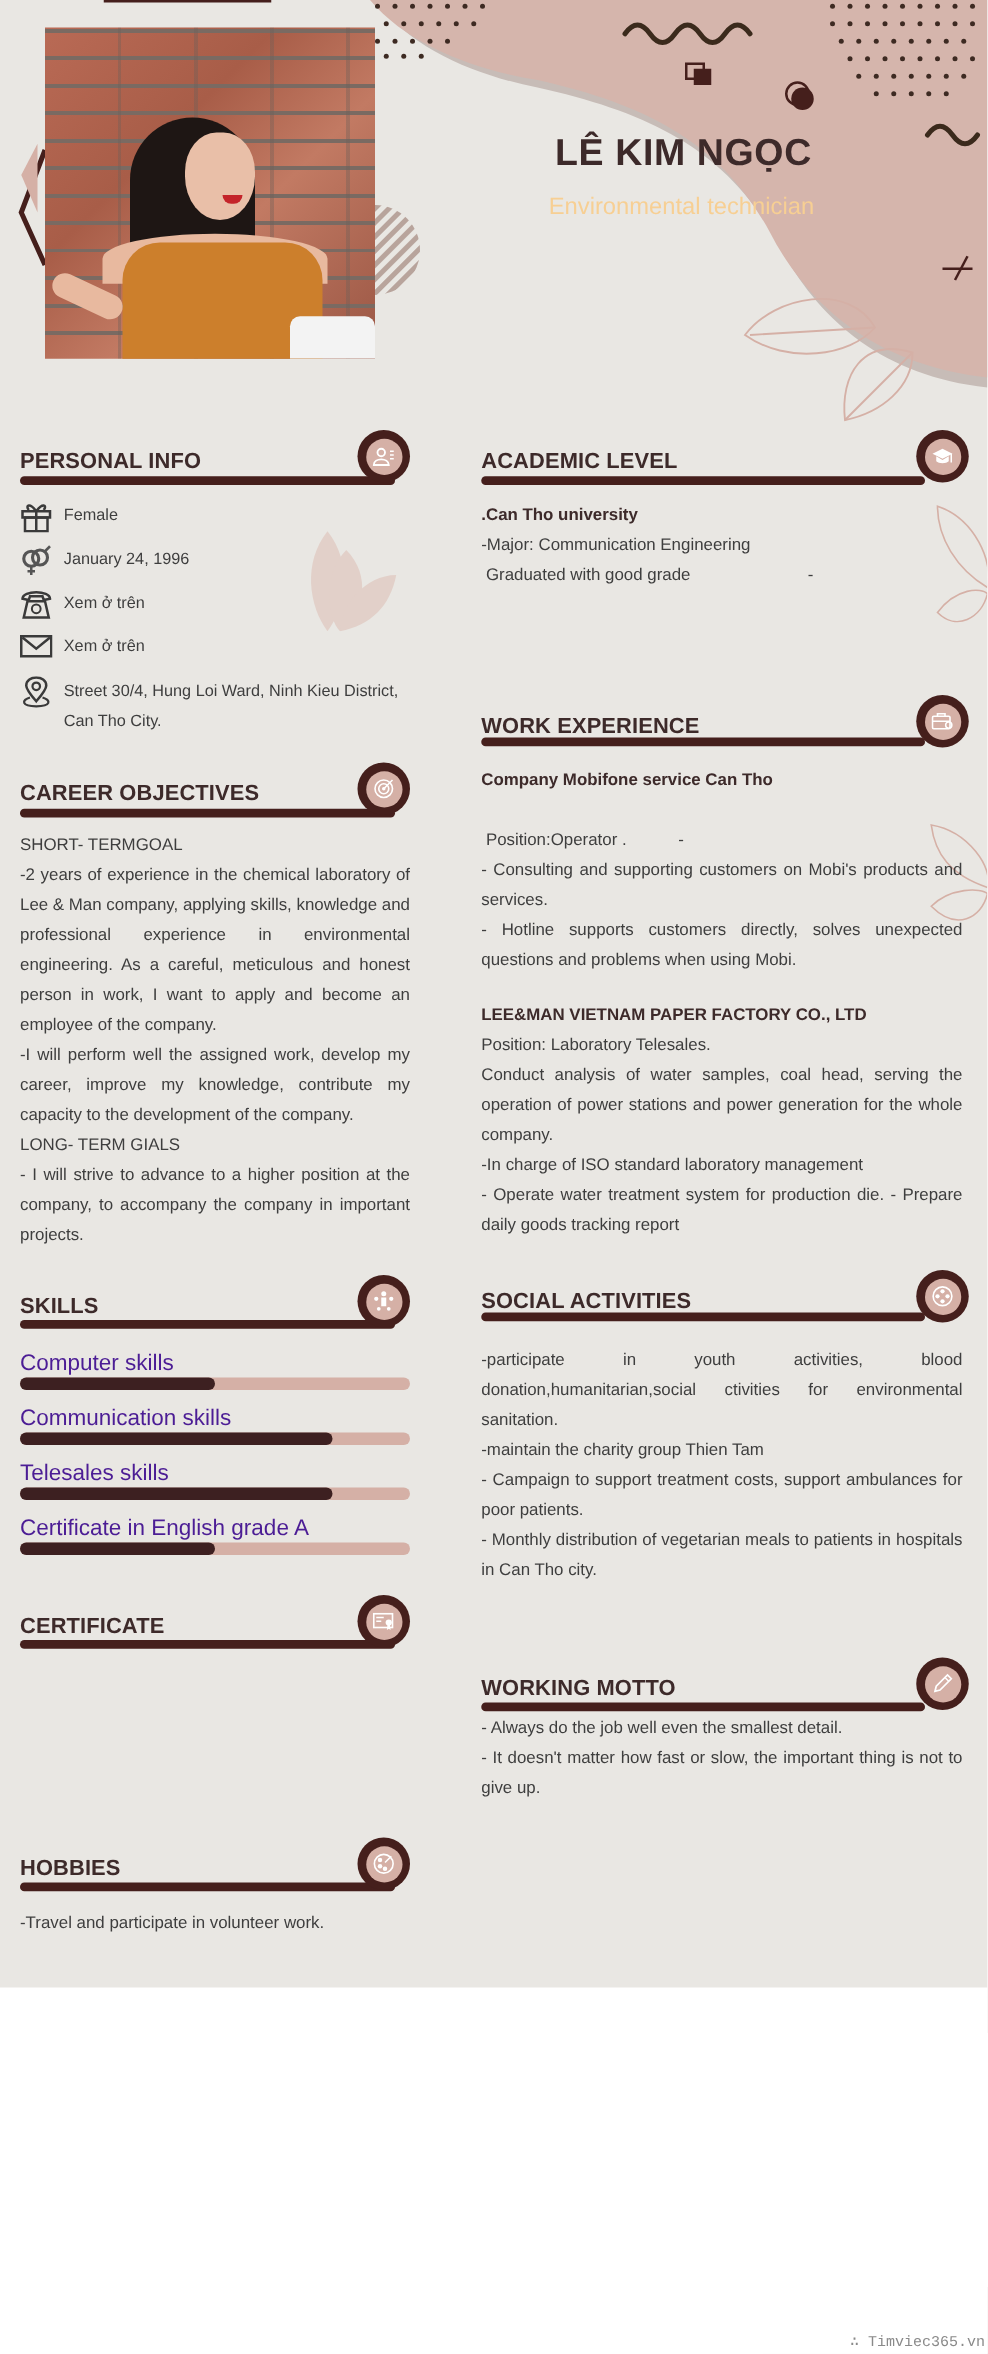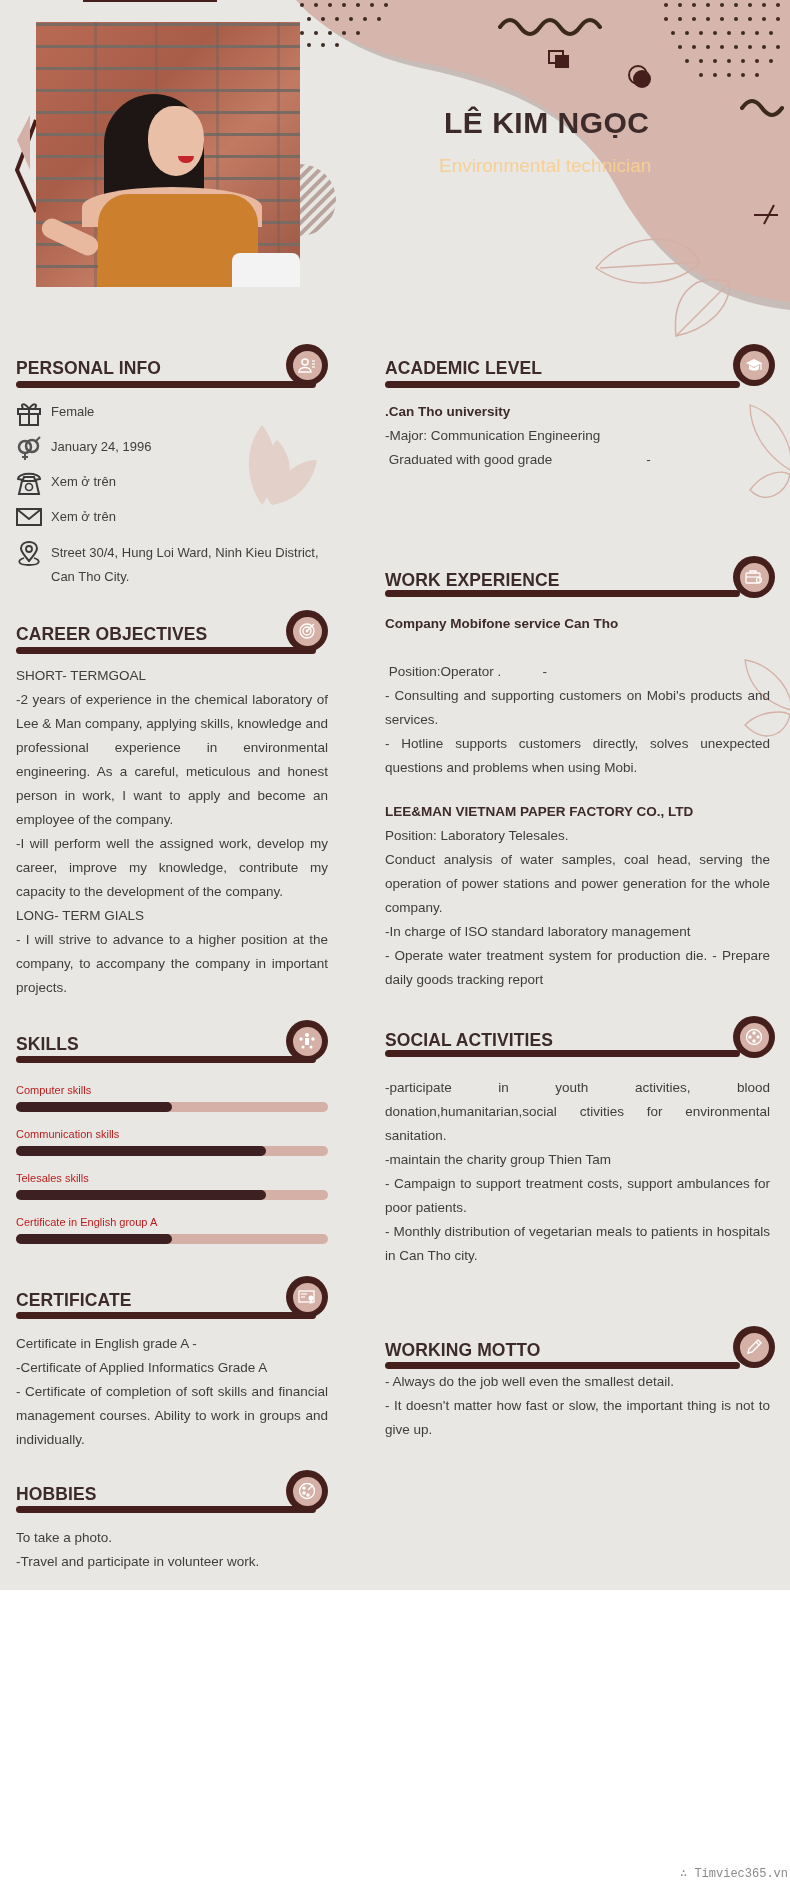--- a/index.html
+++ b/index.html
@@ -101,21 +101,21 @@
   .body-text p { margin: 0; }
   .bold { font-weight: bold; color: #3d2a2a; }
   .gap { height: 24px; }
 
   
   .info-row { position: relative; padding-left: 35px; font-size: 13px; line-height: 24px; color: #3e3e3e; }
   .info-row .ico { position: absolute; left: 0; top: 0; width: 26px; height: 26px; }
 
   
   .skill { margin-bottom: 12px; }
-  .skill-label { font-size: 11px; line-height: 20px; color: #b91c1c; margin-bottom: 2px; }
+  .skill-label { font-size: 18px; line-height: 20px; color: #4c1d95; margin-bottom: 2px; }
   .skill-track { position: relative; height: 10px; border-radius: 5px; background: #d5b0a6; }
   .skill-fill { position: absolute; left: 0; top: 0; height: 10px; border-radius: 5px; background: #3d2021; }
 
   .watermark {
     position: absolute; right: 2px; bottom: 2px;
     font-family: "Liberation Mono", "DejaVu Sans Mono", monospace;
     font-size: 12px; color: #8a8a8a;
   }
 </style>
 </head>
@@ -423,21 +423,21 @@
             <div class="skill-fill" style="width:80%"></div>
           </div>
       </div>
       <div class="skill">
         <div class="skill-label">Telesales skills</div>
         <div class="skill-track">
             <div class="skill-fill" style="width:80%"></div>
           </div>
       </div>
       <div class="skill">
-        <div class="skill-label">Certificate in English group A</div>
+        <div class="skill-label">Certificate in English grade A</div>
         <div class="skill-track">
             <div class="skill-fill" style="width:50%"></div>
           </div>
       </div>
     </div>
   </div>
 
   <div class="section" style="left:16px;top:1276px;width:312px;">
     <div class="sec-head">
       <div class="sec-title">CERTIFICATE</div>
@@ -447,45 +447,39 @@
           <svg width="18" height="16" viewBox="0 0 18 16">
               <rect x="1" y="2" width="15" height="11" fill="none" stroke="#fff" stroke-width="1.3"></rect>
               <line x1="3" y1="5" x2="9" y2="5" stroke="#fff" stroke-width="1.2"></line>
               <line x1="3" y1="8" x2="7" y2="8" stroke="#fff" stroke-width="1.2"></line>
               <circle cx="13" cy="9" r="2.5" fill="#fff"></circle>
               <path d="M12,11 L11.5,15 L13,14 L14.5,15 L14,11" fill="#fff"></path>
             </svg>
         </div>
       </div>
     </div>
-    <div class="body-text" style="margin-top:14px">
-      <p> Certificate in English grade A                    -</p>
-      <p>-Certificate of Applied Informatics Grade A</p>
-      <p>- Certificate  of completion of soft skills and financial management courses. Ability to work in groups and individually.</p>
-    </div>
   </div>
 
   <div class="section" style="left:16px;top:1470px;width:312px;">
     <div class="sec-head">
       <div class="sec-title">HOBBIES</div>
       <div class="sec-bar" style="width:300px;top:36px"></div>
       <div class="sec-badge" style="left:270px">
         <div class="inner">
           <svg width="18" height="18" viewBox="0 0 18 18">
               <circle cx="9" cy="9" r="7.5" fill="none" stroke="#fff" stroke-width="1.3"></circle>
               <circle cx="6" cy="6" r="1.8" fill="#fff"></circle>
               <circle cx="6" cy="11" r="1.8" fill="#fff"></circle>
               <circle cx="10" cy="13" r="1.8" fill="#fff"></circle>
               <line x1="10" y1="8" x2="15" y2="3" stroke="#fff" stroke-width="1.3"></line>
             </svg>
         </div>
       </div>
     </div>
     <div class="body-text" style="margin-top:14px">
-      <p> To take a photo.</p>
       <p>-Travel and participate in volunteer work.</p>
     </div>
   </div>
 
   <div class="section" style="left:385px;top:344px;width:385px;">
     <div class="sec-head">
       <div class="sec-title">ACADEMIC LEVEL</div>
       <div class="sec-bar" style="width:355px"></div>
       <div class="sec-badge" style="left:348px">
         <div class="inner">

